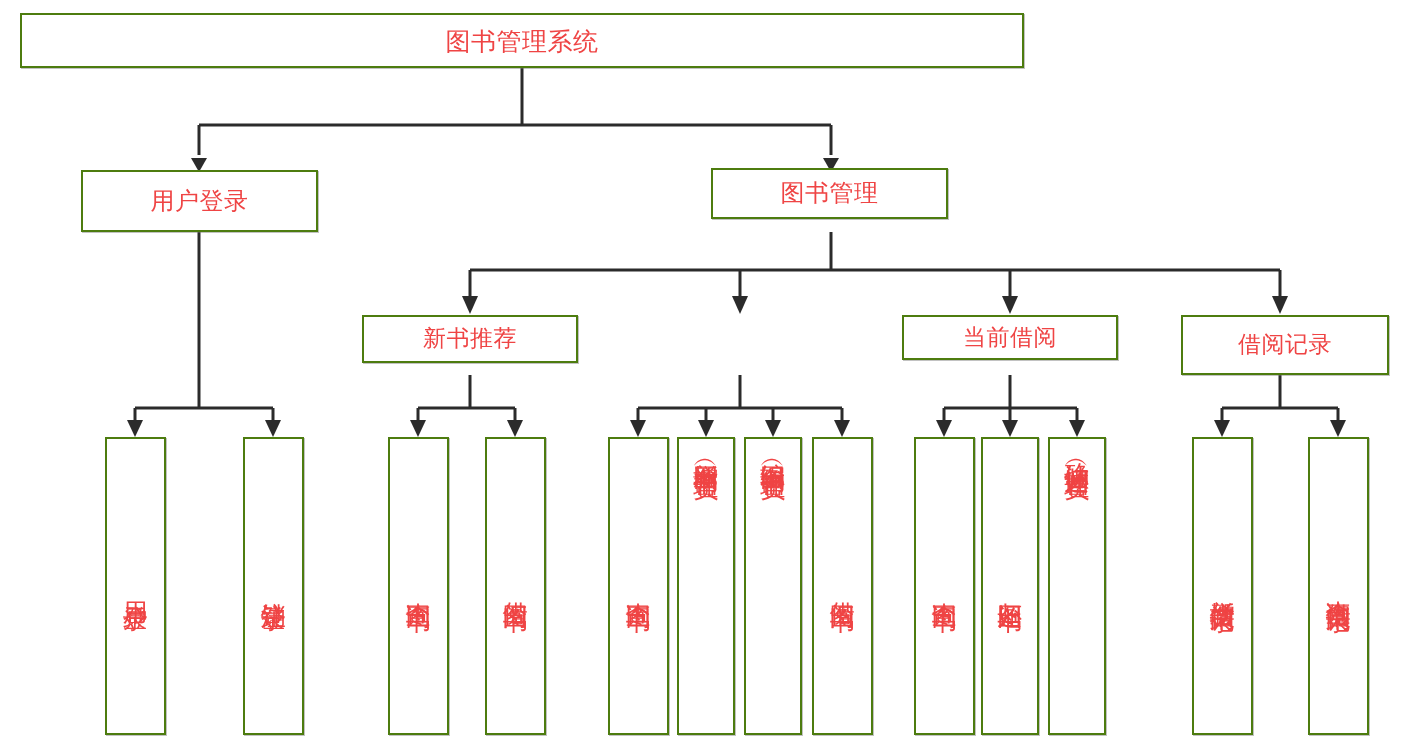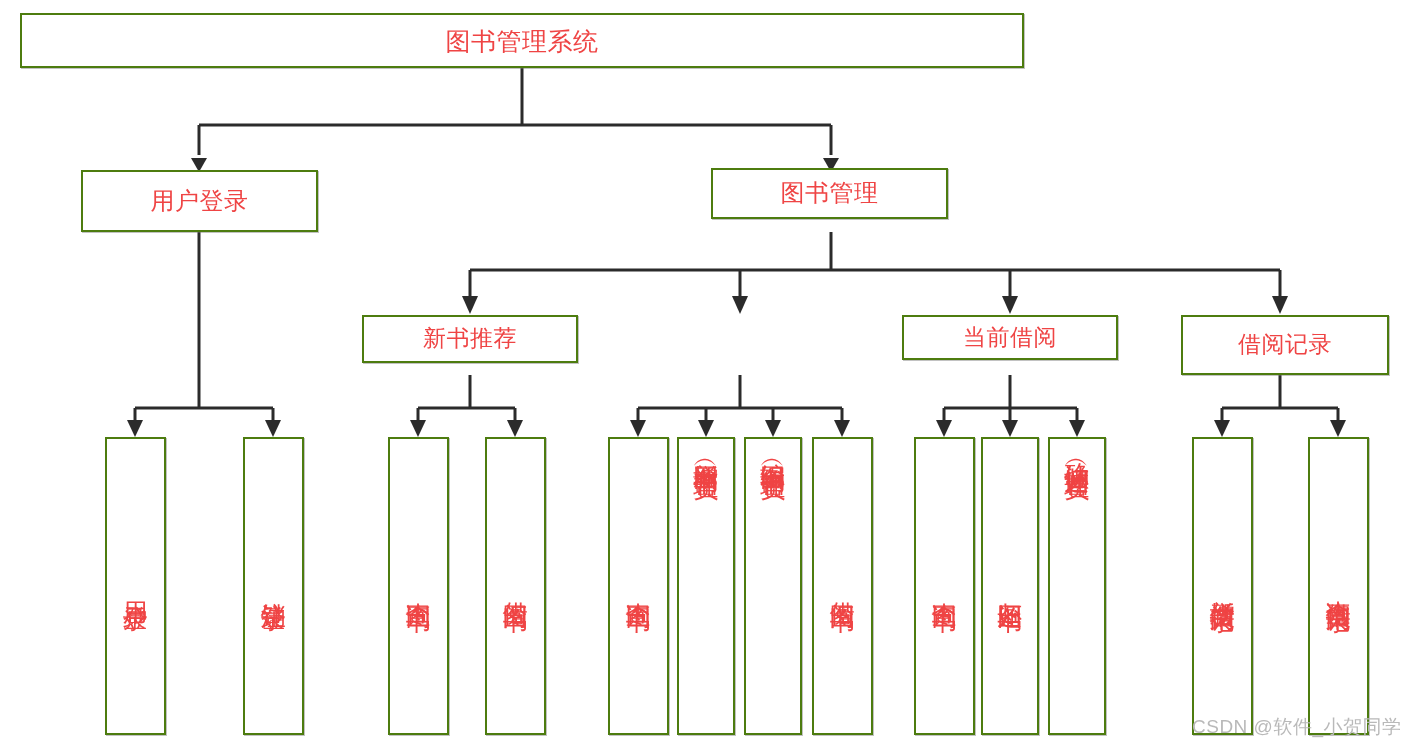--- a/index.html
+++ b/index.html
@@ -210,15 +210,14 @@
     <span class="node-label">确认归还（管理员）</span>
   </div>
 
   <div class="node leaf" style="left:1192px; top:437px; width:61px; height:298px;">
     <span class="node-label">新增借阅记录</span>
   </div>
   <div class="node leaf" style="left:1308px; top:437px; width:61px; height:298px;">
     <span class="node-label">查询借阅记录</span>
   </div>
 
-  <div id="watermark">CSDN @软件_小贺同学</div>
 
 </div>
 
 </body></html>

